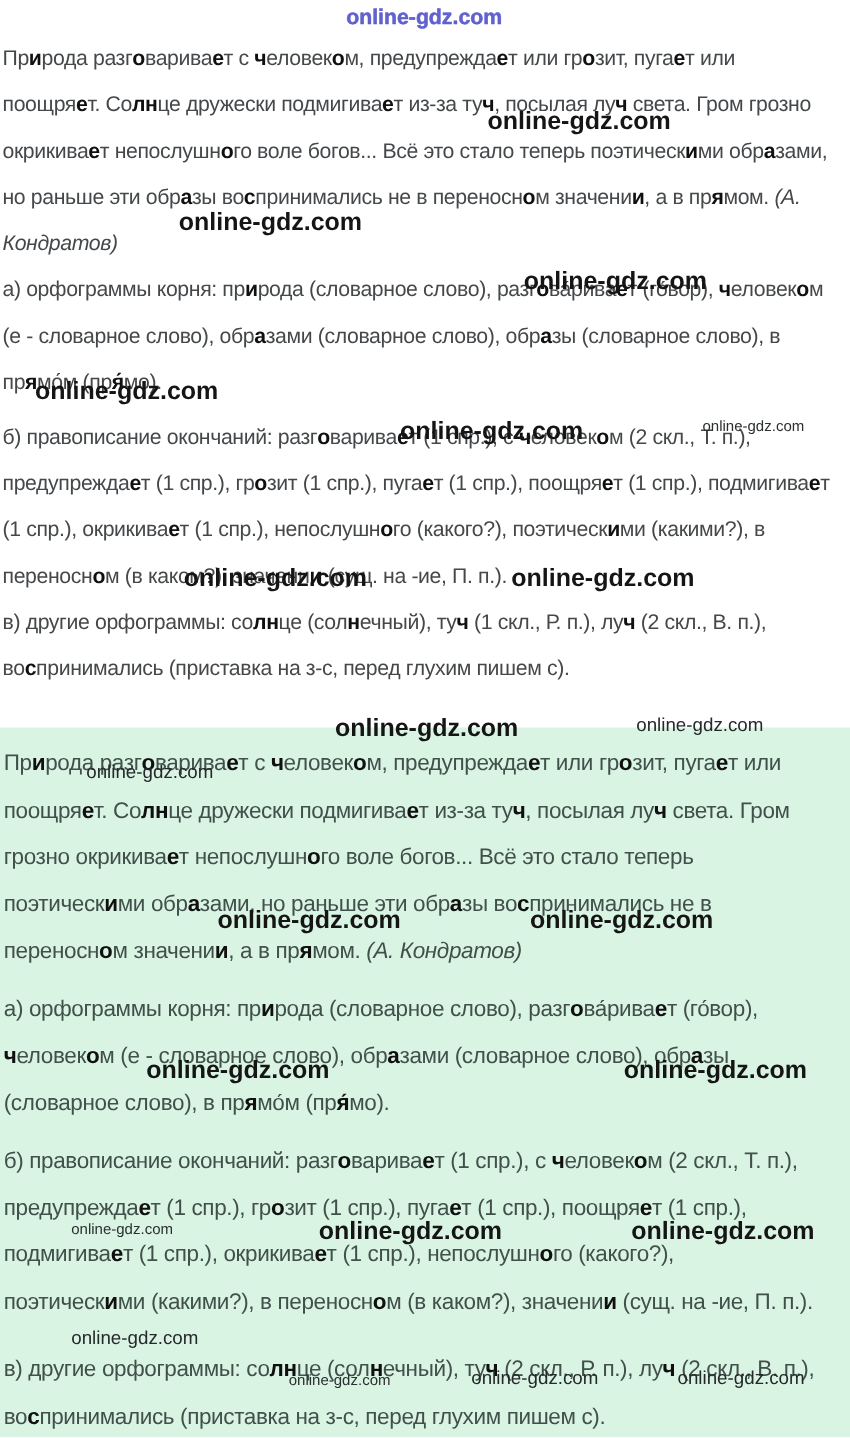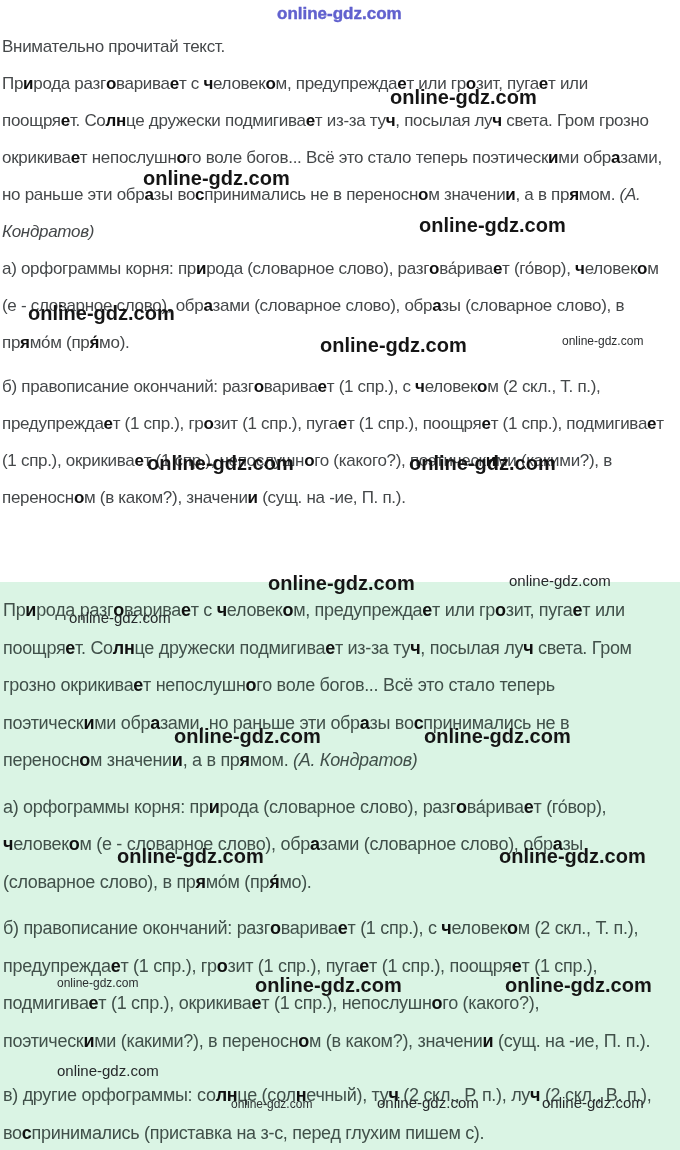--- a/index.html
+++ b/index.html
@@ -29,24 +29,24 @@
   .wm-bold{font-size:20px;font-weight:700;color:#151515;}
   .wm-md{font-size:15px;font-weight:400;color:#26292b;}
   .wm-sm{font-size:12px;font-weight:400;color:#2c2f31;}
 </style>
 </head>
 <body>
 
 <div class="page">
 
   <section class="plain">
-    <p>Внимательно прочитай текст.</p>
     <p>Пр<b>и</b>рода разг<b>о</b>варива<b>е</b>т с <b>ч</b>еловек<b>о</b>м, предупрежда<b>е</b>т или гр<b>о</b>зит, пуга<b>е</b>т или поощря<b>е</b>т. Со<b>лн</b>це дружески подмигива<b>е</b>т из-за ту<b>ч</b>, посылая лу<b>ч</b> света. Гром грозно окрикива<b>е</b>т непослушн<b>о</b>го воле богов... Всё это стало теперь поэтическ<b>и</b>ми обр<b>а</b>зами, но раньше эти обр<b>а</b>зы во<b>с</b>принимались не в переносн<b>о</b>м значени<b>и</b>, а в пр<b>я</b>мом. <i>(А. Кондратов)</i></p>
     <p>а) орфограммы корня: пр<b>и</b>рода (словарное слово), разг<b>о</b>ва́рива<b>е</b>т (го́вор), <b>ч</b>еловек<b>о</b>м (е - словарное слово), обр<b>а</b>зами (словарное слово), обр<b>а</b>зы (словарное слово), в пр<b>я</b>мо́м (пр<b>я́</b>мо).</p>
     <p class="gap">б) правописание окончаний: разг<b>о</b>варива<b>е</b>т (1 спр.), с <b>ч</b>еловек<b>о</b>м (2 скл., Т. п.), предупрежда<b>е</b>т (1 спр.), гр<b>о</b>зит (1 спр.), пуга<b>е</b>т (1 спр.), поощря<b>е</b>т (1 спр.), подмигива<b>е</b>т (1 спр.), окрикива<b>е</b>т (1 спр.), непослушн<b>о</b>го (какого?), поэтическ<b>и</b>ми (какими?), в переносн<b>о</b>м (в каком?), значени<b>и</b> (сущ. на -ие, П. п.).</p>
+    <p>в) другие орфограммы: со<b>лн</b>це (сол<b>н</b>ечный), ту<b>ч</b> (1 скл., Р. п.), лу<b>ч</b> (2 скл., В. п.), во<b>с</b>принимались (приставка на з-с, перед глухим пишем с).</p>
   </section>
 
   <section class="green">
     <p>Пр<b>и</b>рода разг<b>о</b>варива<b>е</b>т с <b>ч</b>еловек<b>о</b>м, предупрежда<b>е</b>т или гр<b>о</b>зит, пуга<b>е</b>т или поощря<b>е</b>т. Со<b>лн</b>це дружески подмигива<b>е</b>т из-за ту<b>ч</b>, посылая лу<b>ч</b> света. Гром грозно окрикива<b>е</b>т непослушн<b>о</b>го воле богов... Всё это стало теперь поэтическ<b>и</b>ми обр<b>а</b>зами, но раньше эти обр<b>а</b>зы во<b>с</b>принимались не в переносн<b>о</b>м значени<b>и</b>, а в пр<b>я</b>мом. <i>(А. Кондратов)</i></p>
     <p>а) орфограммы корня: пр<b>и</b>рода (словарное слово), разг<b>о</b>ва́рива<b>е</b>т (го́вор), <b>ч</b>еловек<b>о</b>м (е - словарное слово), обр<b>а</b>зами (словарное слово), обр<b>а</b>зы (словарное слово), в пр<b>я</b>мо́м (пр<b>я́</b>мо).</p>
     <p>б) правописание окончаний: разг<b>о</b>варива<b>е</b>т (1 спр.), с <b>ч</b>еловек<b>о</b>м (2 скл., Т. п.), предупрежда<b>е</b>т (1 спр.), гр<b>о</b>зит (1 спр.), пуга<b>е</b>т (1 спр.), поощря<b>е</b>т (1 спр.), подмигива<b>е</b>т (1 спр.), окрикива<b>е</b>т (1 спр.), непослушн<b>о</b>го (какого?), поэтическ<b>и</b>ми (какими?), в переносн<b>о</b>м (в каком?), значени<b>и</b> (сущ. на -ие, П. п.).</p>
     <p class="last">в) другие орфограммы: со<b>лн</b>це (сол<b>н</b>ечный), ту<b>ч</b> (2 скл., Р. п.), лу<b>ч</b> (2 скл., В. п.), во<b>с</b>принимались (приставка на з-с, перед глухим пишем с).</p>
   </section>
 
   <div id="wm-layer">

